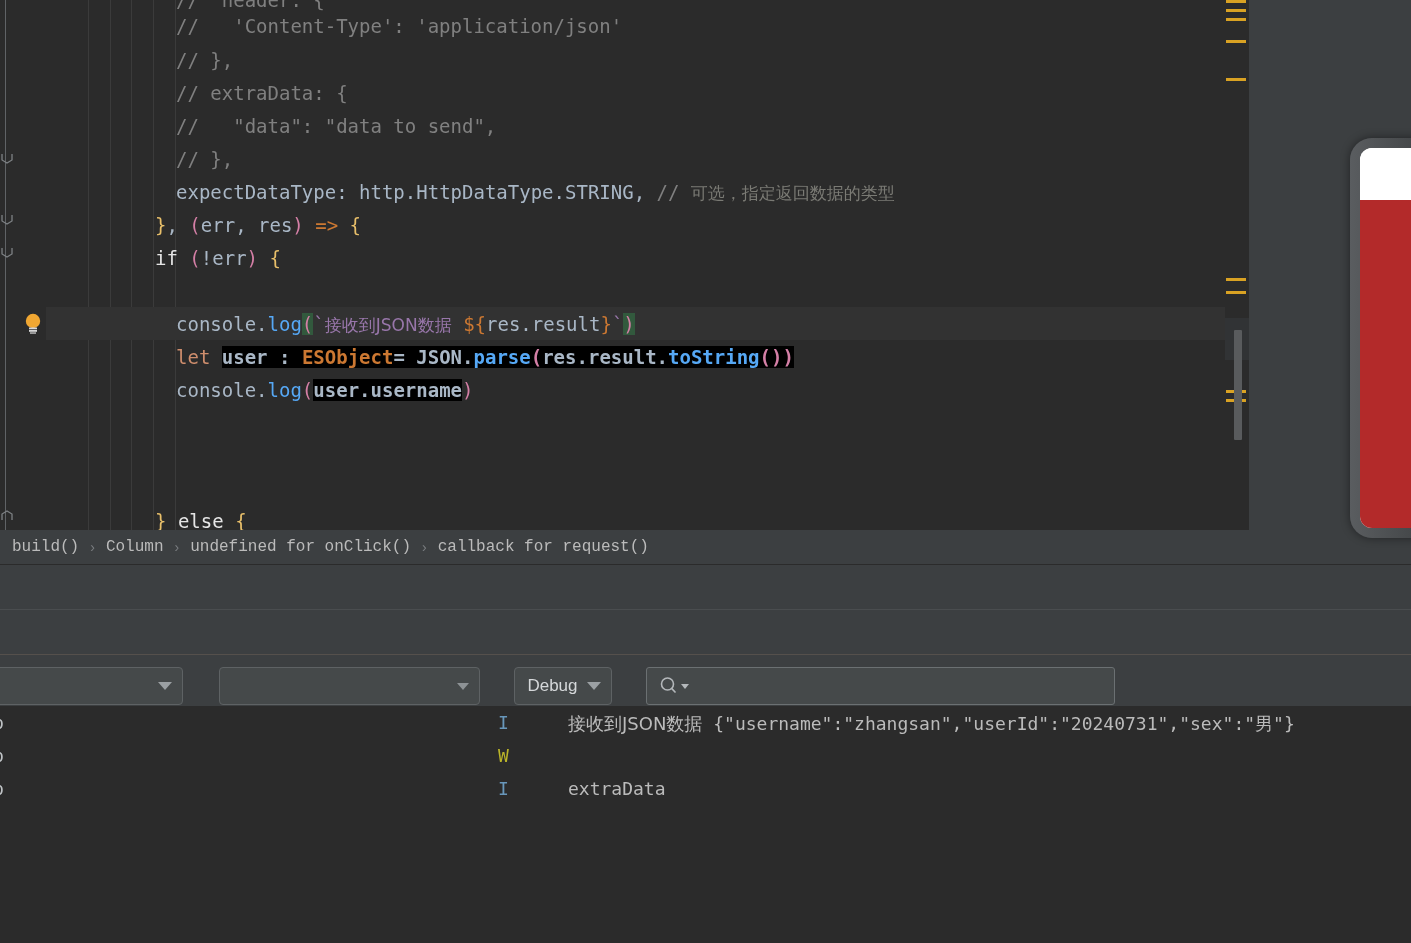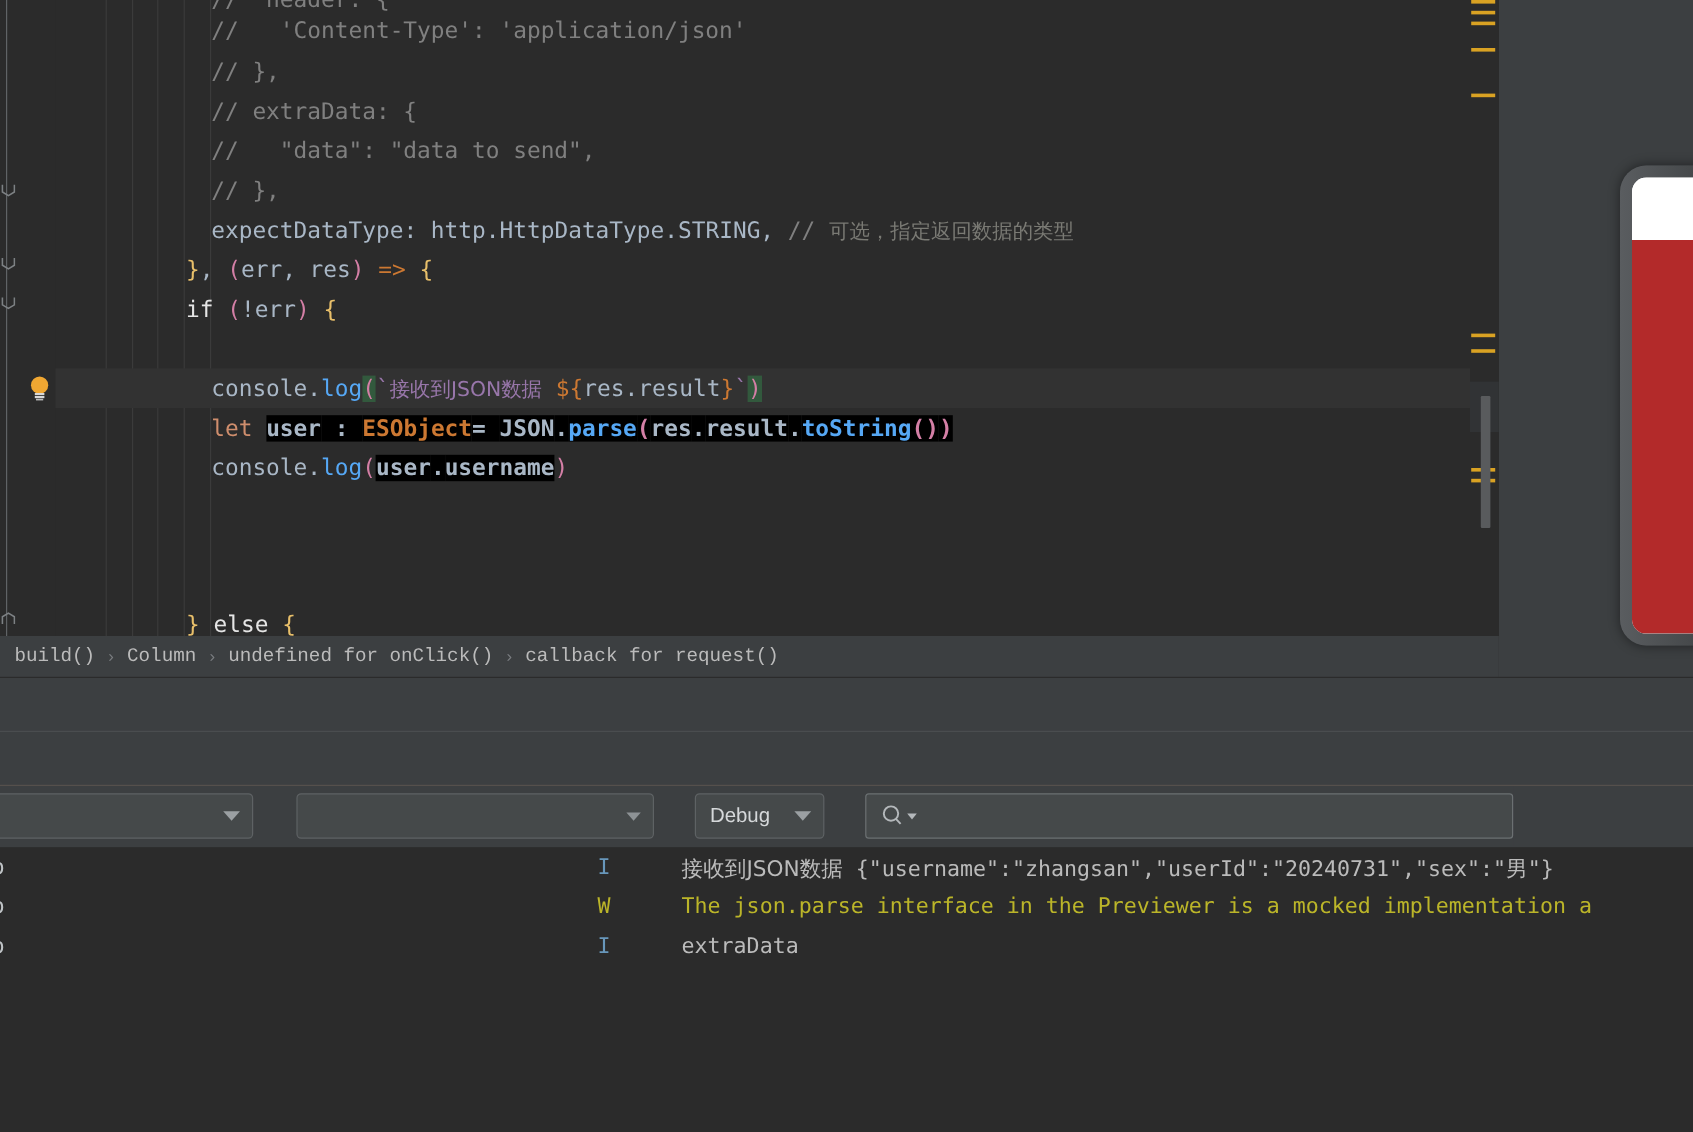--- a/index.html
+++ b/index.html
@@ -237,24 +237,24 @@
   .console-midtrack {
     position: absolute;
     left: 0; top: 45px;
     width: 1411px; height: 44px;
     background: #3c3f41;
     border-bottom: 1px solid #55504c;
   }
   .toolbar {
     position: absolute;
     left: 0; top: 90px;
-    width: 1261px; height: 50px;
+    width: 1115px; height: 50px;
     background: #3c3f41;
     display: flex;
-    align-items: center;
+    align-items: flex-end;
     gap: 16px;
   }
   .combo {
     box-sizing: border-box;
     height: 38px;
     background: #45494a;
     border: 1px solid #5e6264;
     border-radius: 4px;
     display: flex;
     align-items: center;
@@ -452,18 +452,18 @@
             <circle cx="8.5" cy="8" r="6" fill="none" stroke="#b4b8bb" stroke-width="1.6"></circle>
             <line x1="12.6" y1="12.4" x2="16.5" y2="16.5" stroke="#b4b8bb" stroke-width="1.6"></line>
           </svg>
           <span style="width:0;height:0;border-left:4px solid transparent;border-right:4px solid transparent;border-top:5px solid #b4b8bb;display:inline-block;"></span>
         </span>
       </div>
     </div>
 
     <div class="log-area" id="log-area">
         <div class="log-row" style="top: 6px;"><span class="log-stub">p</span><span class="log-sev sev-i">I</span><span class="log-msg msg-i"><span class="cn">接收到JSON数据</span><span> {"username":"zhangsan","userId":"20240731","sex":"男"}</span></span></div>
-        <div class="log-row" style="top: 39px;"><span class="log-stub">p</span><span class="log-sev sev-w">W</span><span class="log-msg msg-w"><span>The json.parse interface in the Previewer is a mocked implementation a</span></span></div>
+        <div class="log-row" style="top: 39px;"><span class="log-stub">p</span><span class="log-sev sev-w">W</span></div>
         <div class="log-row" style="top: 72px;"><span class="log-stub">p</span><span class="log-sev sev-i">I</span><span class="log-msg msg-i"><span>extraData</span></span></div>
       </div>
   </div>
 
 </div>
 
 </body></html>

